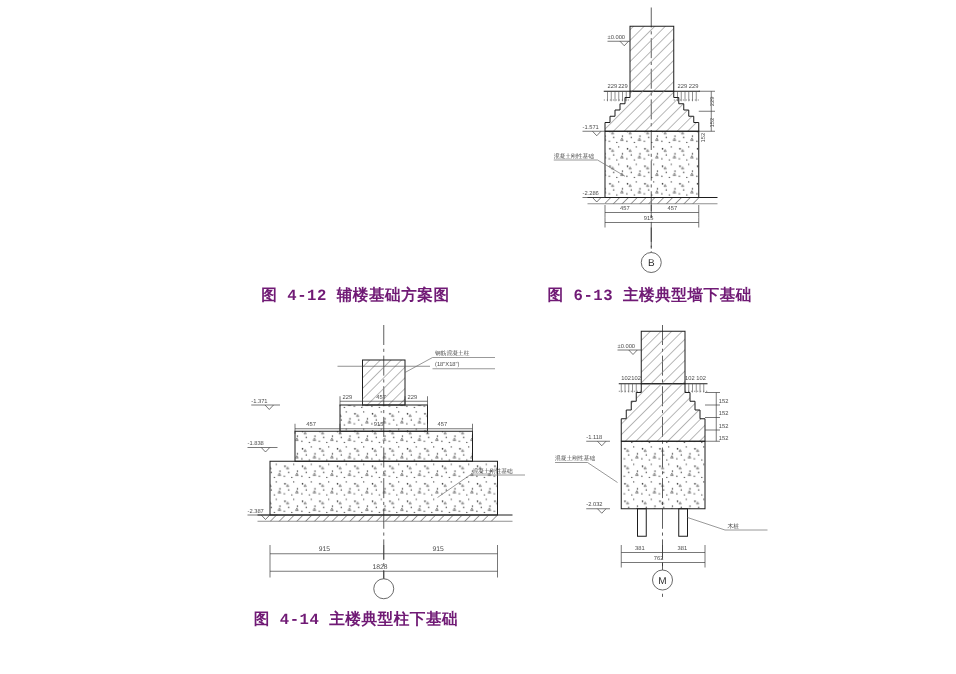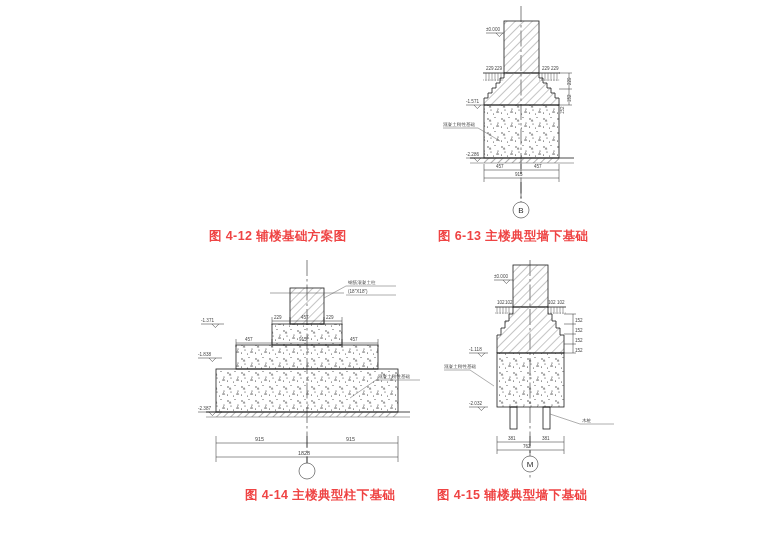--- a/index.html
+++ b/index.html
@@ -5,26 +5,26 @@
   html,body{margin:0;padding:0;background:#ffffff;}
   body{width:765px;height:539px;position:relative;overflow:hidden;
        font-family:"Liberation Sans","DejaVu Sans",sans-serif;color:#1a1a1a;}
   .page{position:absolute;inset:0;background:#fff;}
 
   
   .fig{position:absolute;}
   .fig svg{display:block;overflow:visible;}
 
   
-  .caption{position:absolute;font-family:Liberation Sans, sans-serif;
-           font-weight:bold;font-size:12.5px;letter-spacing:.4px;color:#ef4444;
+  .caption{position:absolute;font-family:Liberation Mono, monospace;
+           font-weight:bold;font-size:12.5px;letter-spacing:.4px;color:#701a75;
            white-space:nowrap;}
   .cap-12{left:209px;top:228px;}
   .cap-13{left:438px;top:228px;}
-  .cap-14{left:203px;top:487px;margin-left:42px;}
+  .cap-14{left:203px;top:487px;}
   .cap-15{left:437px;top:487px;}
 
   
   svg text{font-family:"Liberation Sans","DejaVu Sans",sans-serif;fill:#4a4a4a;}
   .ln{stroke:#1d1d1d;stroke-width:.8;fill:none;}
   .ln-t{stroke:#4d4d4d;stroke-width:.5;fill:none;}
   .ln-c{stroke:#2a2a2a;stroke-width:.6;fill:none;
         stroke-dasharray:16 3 2.5 3;}
   .lead{stroke:#6a6a6a;stroke-width:.55;fill:none;}
   .dim{stroke:#3a3a3a;stroke-width:.55;fill:none;}
@@ -359,15 +359,14 @@
         <line class="ln-c" x1="88" y1="192" x2="88" y2="198"></line>
         <circle cx="88" cy="206" r="8" fill="#fff" stroke="#555" stroke-width="0.7"></circle>
         <text class="mk" x="88" y="209" text-anchor="middle">M</text>
       </g>
     </svg>
   </div>
 
   <div class="caption cap-12">图 4-12  辅楼基础方案图</div>
   <div class="caption cap-13">图 6-13  主楼典型墙下基础</div>
   <div class="caption cap-14">图 4-14  主楼典型柱下基础</div>
-  <div class="caption cap-15">图 4-15  辅楼典型墙下基础</div>
 
 </div>
 
 </body></html>

